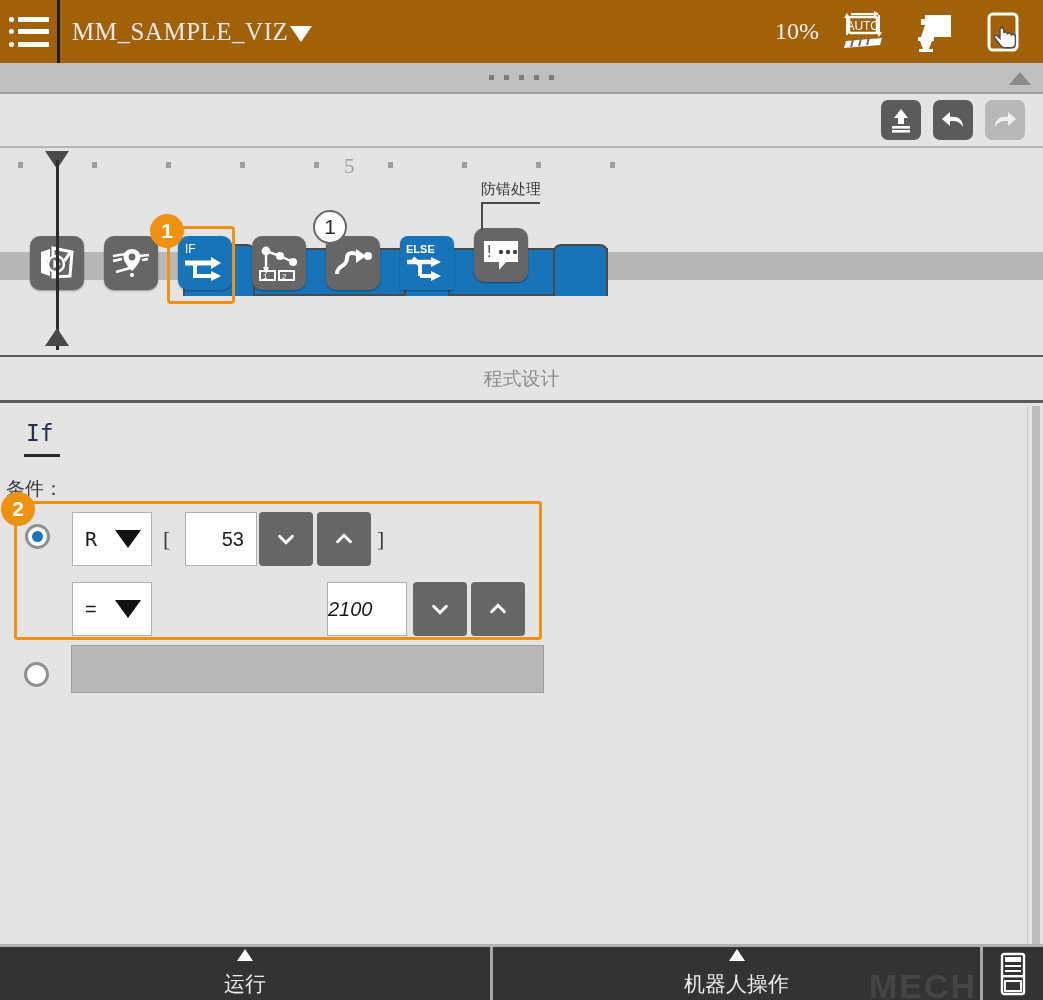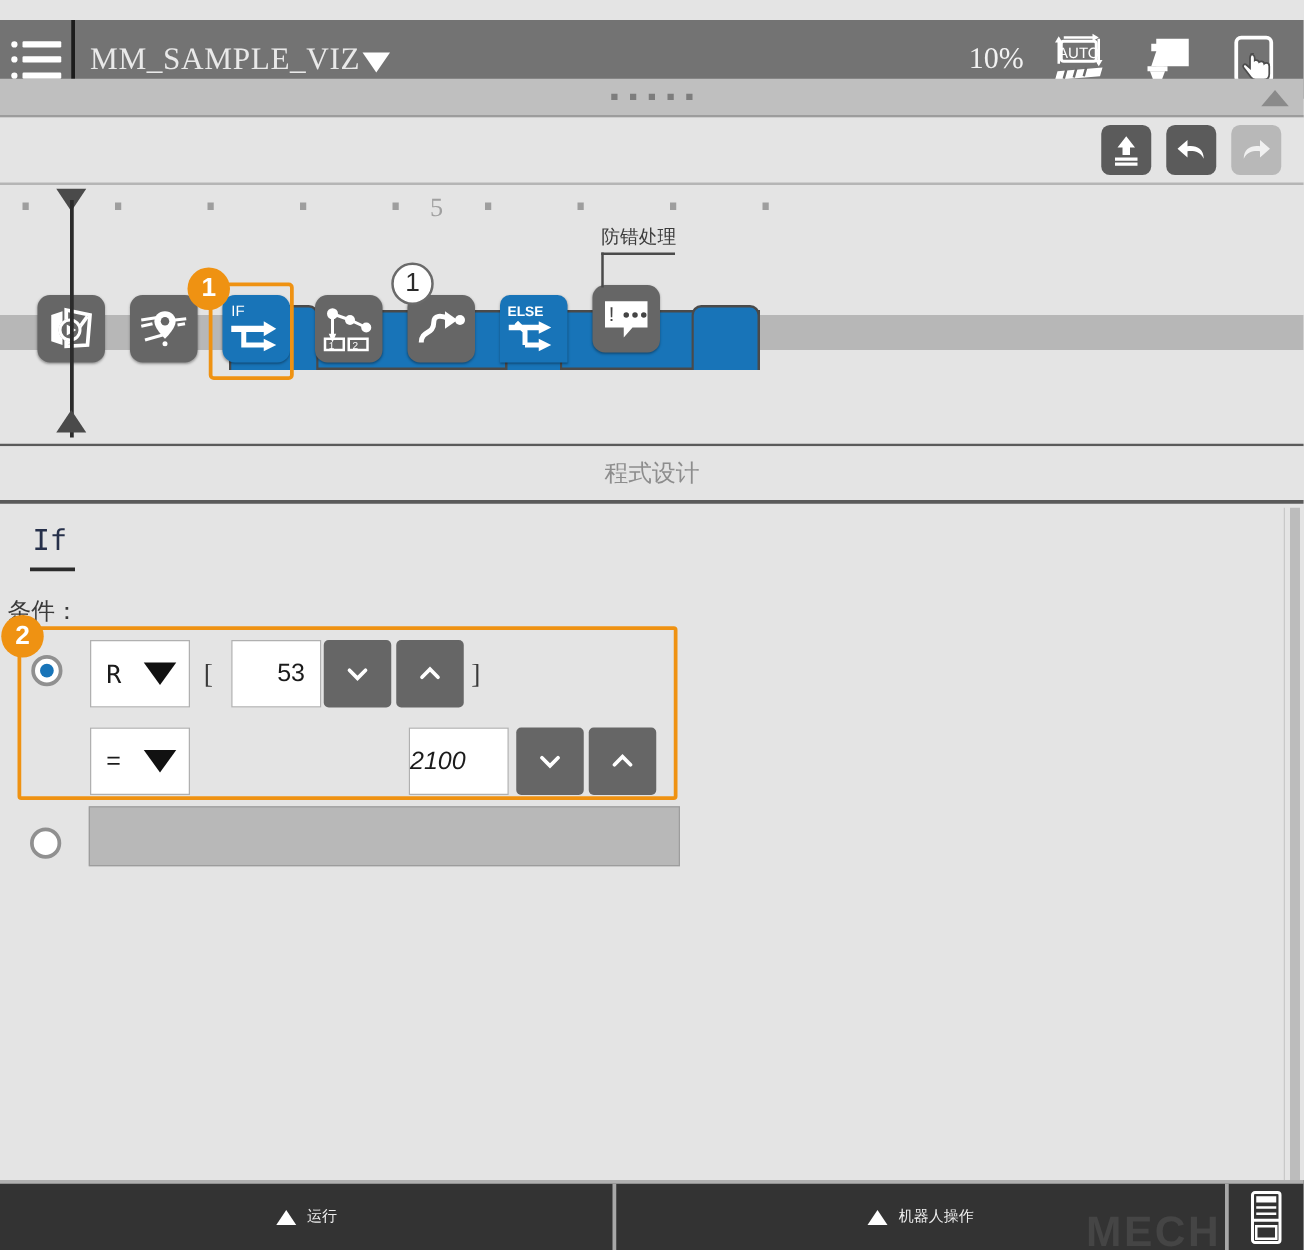--- a/index.html
+++ b/index.html
@@ -7,21 +7,21 @@
     width: 1043px; height: 1000px;
     font-family: "Liberation Sans", "DejaVu Sans", sans-serif;
     background: #e4e4e4;
     overflow: hidden;
   }
   #app { position: relative; width: 1043px; height: 1000px; }
 
   
   .topbar {
     position: absolute; left: 0; top: 0; width: 1043px; height: 63px;
-    background: #737373; display: flex; align-items: stretch; margin-top: 16px;
+    background: #a16207; display: flex; align-items: stretch;
   }
   .hamburger-cell {
     width: 60px; height: 63px; display: flex; align-items: center; justify-content: center;
     border-right: 3px solid #1c1c1c;
   }
   .hamburger { width: 40px; height: 30px; display: flex; flex-direction: column; justify-content: space-between; }
   .hamburger .row { display: flex; align-items: center; height: 5px; }
   .hamburger .dot { width: 5px; height: 5px; border-radius: 50%; background: #fff; margin-right: 4px; }
   .hamburger .bar { flex: 1; height: 5px; background: #fff; border-radius: 1px; }
 
@@ -187,21 +187,21 @@
   }
   .radio-empty { position: absolute; left: 24px; top: 256px; }
 
   
   .bottombar {
     position: absolute; left: 0; top: 944px; width: 1043px; height: 56px;
     background: #333333; display: flex; border-top: 3px solid #b0b0b0;
   }
   .bb-item {
     display: flex; align-items: center; justify-content: center; gap: 9px;
-    color: #ededed; font-size: 12px; height: 100%;
+    color: #ededed; font-size: 21px; height: 100%; flex-direction: column;
   }
   .bb-item .tri-up { width: 0; height: 0; border-left: 8px solid transparent; border-right: 8px solid transparent; border-bottom: 12px solid #ffffff; }
   .bb-run { width: 493px; border-right: 3px solid #a8a8a8; }
   .bb-robot { flex: 1; border-right: 3px solid #a8a8a8; }
   .bb-icon { width: 60px; display: flex; align-items: center; justify-content: center; }
   .watermark {
     position: absolute; right: 66px; bottom: -6px; color: #454545;
     font-size: 34px; font-weight: bold; letter-spacing: 2px; pointer-events: none;
     font-family: "Liberation Sans","DejaVu Sans",sans-serif;
   }

